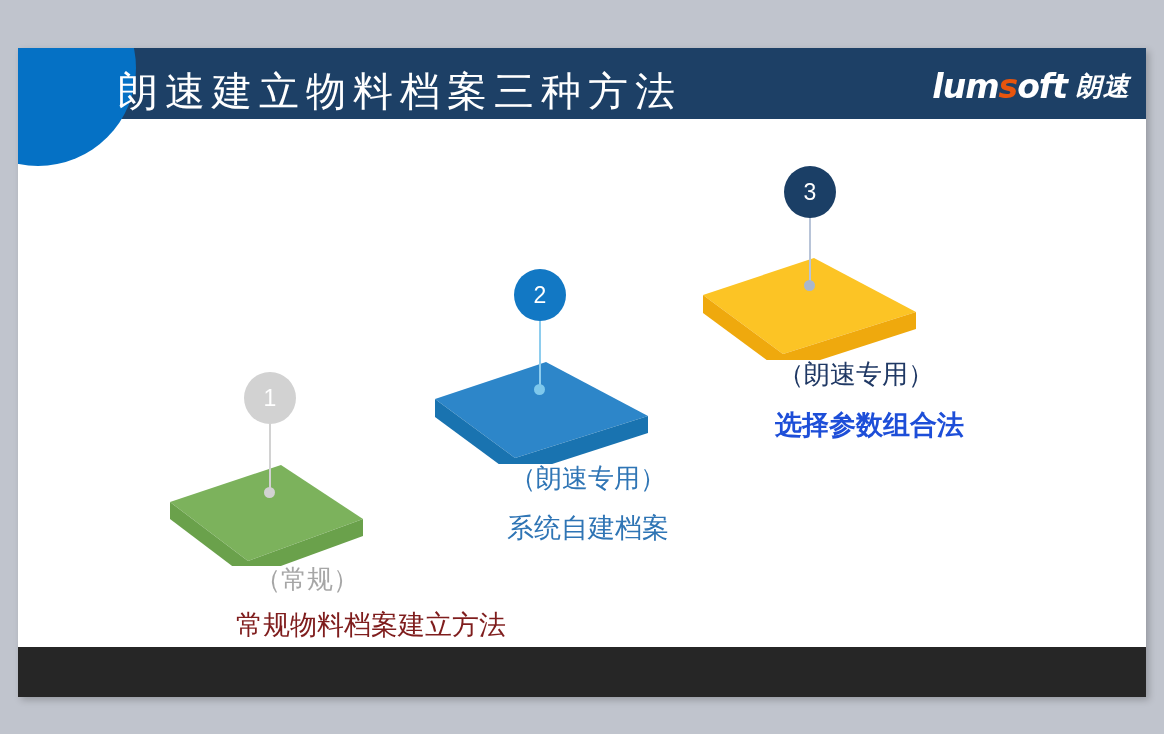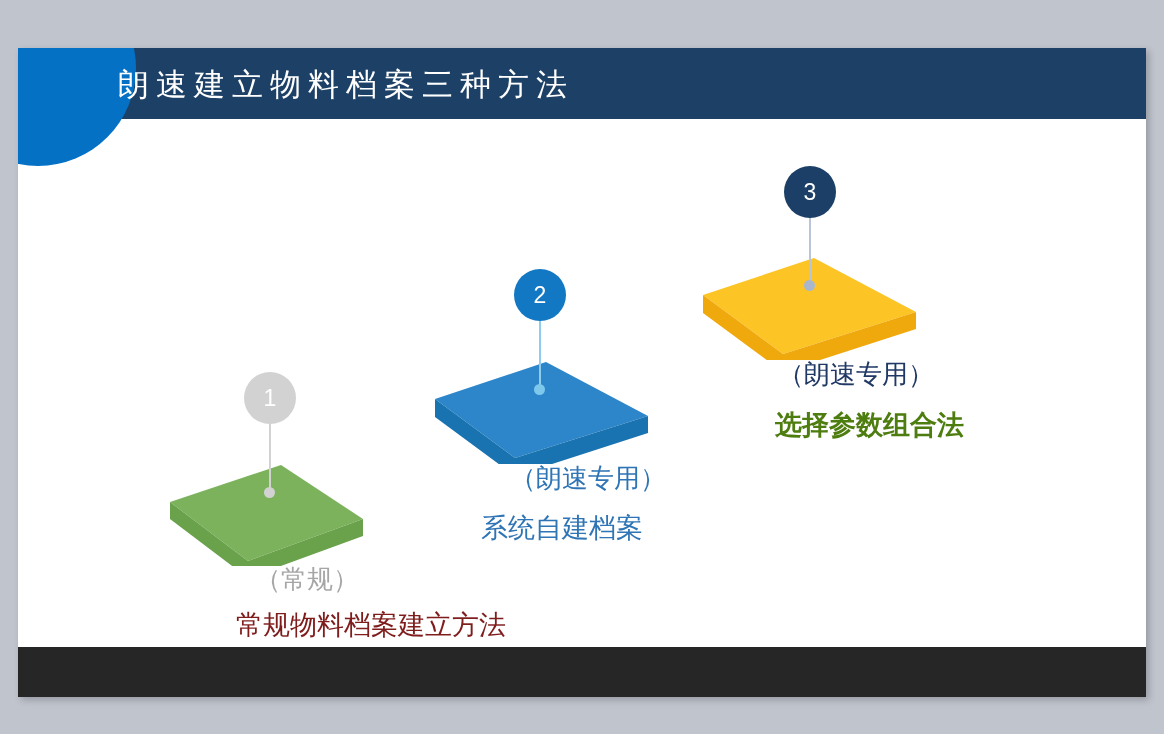--- a/index.html
+++ b/index.html
@@ -52,21 +52,21 @@
     height: 71px;
     background: #1d4066;
     z-index: 2;
   }
 
   .header-title {
     position: absolute;
     left: 100px;
     top: 16px;
     font-family: "Liberation Sans", "DejaVu Sans", sans-serif;
-    font-size: 31px;
+    font-size: 40px;
     letter-spacing: 7px;
     color: #ffffff;
     white-space: nowrap;
     z-index: 4;
   }
 
   .logo {
     position: absolute;
     right: 16px;
     top: 19px;
@@ -182,20 +182,23 @@
 
 <div id="stage" style="background: rgb(192, 196, 205);">
 
   <div id="slide" style="background: rgb(255, 255, 255);">
 
     <div class="header-band" style="background: rgb(29, 64, 102);"></div>
     <div class="corner-circle" style="background: rgb(5, 113, 197);"></div>
 
     <div class="header-title">朗速建立物料档案三种方法</div>
 
+    <div class="logo">
+      <span class="lm-lum">lum</span><span class="lm-s">s</span><span class="lm-oft">oft</span><span class="lm-cn">朗速</span>
+    </div>
 
     <div class="body-area">
 
       <div class="step" style="left:0px; top:0px;">
         <div class="slab" style="left:131px; top:342px;">
           <svg width="215" height="105" viewBox="0 0 215 105">
             <polygon id="s1top" points="21,41 132,4 214,58 99,100" fill="#7cb25c"></polygon>
             <polygon id="s1left" points="21,41 99,100 99,117 21,58" fill="#6aa14b"></polygon>
             <polygon id="s1front" points="99,100 214,58 214,75 99,117" fill="#6aa14b"></polygon>
           </svg>
@@ -216,38 +219,38 @@
             <polygon id="s2left" points="18,40 98,99 98,117 18,58" fill="#1973b0"></polygon>
             <polygon id="s2front" points="98,99 231,57 231,74 98,117" fill="#1973b0"></polygon>
           </svg>
         </div>
         <div class="stem" style="left: 521px; top: 202px; height: 68px; background: rgb(142, 205, 238);"></div>
         <div class="dot" style="left: 516px; top: 265px; background: rgb(126, 200, 236);"></div>
         <div class="marker" style="left: 496px; top: 150px; background: rgb(18, 120, 196);">
           <span>2</span>
         </div>
         <div class="sub-label" style="left: 492px; top: 342px; color: rgb(47, 117, 181);">（朗速专用）</div>
-        <div class="main-label" style="left: 463px; top: 391px; color: rgb(47, 117, 181);">系统自建档案</div>
+        <div class="main-label" style="left: 489px; top: 391px; color: rgb(47, 117, 181);">系统自建档案</div>
       </div>
 
       <div class="step" style="left:0px; top:0px;">
         <div class="slab" style="left:667px; top:136px;">
           <svg width="235" height="105" viewBox="0 0 235 105">
             <polygon id="s3top" points="18,40 129,3 231,57 98,99" fill="#fcc425"></polygon>
             <polygon id="s3left" points="18,40 98,99 98,117 18,58" fill="#efa90d"></polygon>
             <polygon id="s3front" points="98,99 231,57 231,74 98,117" fill="#efa90d"></polygon>
           </svg>
         </div>
         <div class="stem" style="left: 791px; top: 98px; height: 68px; background: rgb(184, 196, 216);"></div>
         <div class="dot" style="left: 786px; top: 161px; background: rgb(169, 183, 206);"></div>
         <div class="marker" style="left: 766px; top: 47px; background: rgb(27, 63, 102);">
           <span>3</span>
         </div>
         <div class="sub-label" style="left: 760px; top: 238px; color: rgb(31, 56, 100);">（朗速专用）</div>
-        <div class="main-label bold" style="left: 757px; top: 288px; color: #4d7c0f;">选择参数组合法</div>
+        <div class="main-label bold" style="left: 757px; top: 288px; color: #1d4ed8;">选择参数组合法</div>
       </div>
 
     </div>
 
     <div class="footer-band" style="background: rgb(38, 38, 38);"></div>
 
   </div>
 </div>
 
 </body></html>

